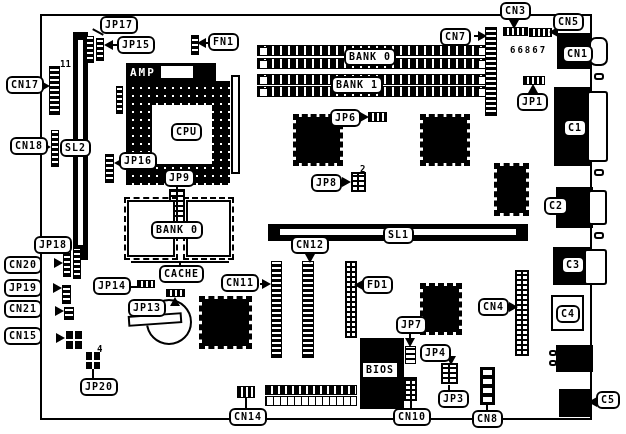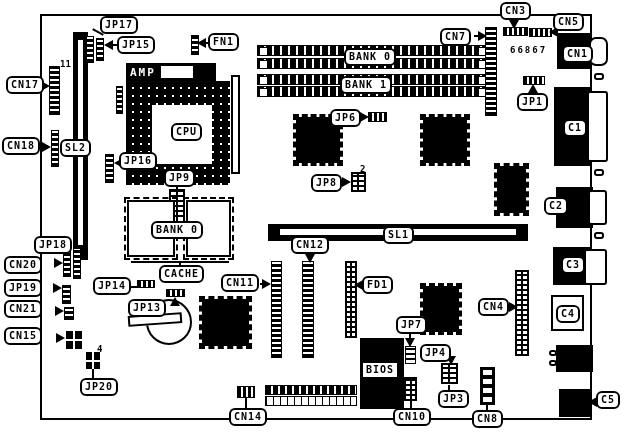--- a/index.html
+++ b/index.html
@@ -183,25 +183,25 @@
   <div class="lbl" style="left:553px;top:13px">CN5</div>
   <div class="lbl" style="left:440px;top:28px">CN7</div>
   <div class="lbl" style="left:562px;top:45px">CN1</div>
   <div class="lbl" style="left:517px;top:93px">JP1</div>
   <div class="lbl" style="left:563px;top:119px">C1</div>
   <div class="lbl" style="left:544px;top:197px">C2</div>
   <div class="lbl" style="left:561px;top:256px">C3</div>
   <div class="lbl" style="left:556px;top:305px">C4</div>
   <div class="lbl" style="left:596px;top:391px">C5</div>
   <div class="lbl" style="left:344px;top:48px">BANK 0</div>
-  <div class="lbl" style="left:340px;top:76px">BANK 1</div>
+  <div class="lbl" style="left:331px;top:76px">BANK 1</div>
   <div class="lbl" style="left:330px;top:109px">JP6</div>
   <div class="lbl" style="left:311px;top:174px">JP8</div>
   <div class="lbl" style="left:6px;top:76px">CN17</div>
-  <div class="lbl" style="left:2px;top:137px">CN18</div>
+  <div class="lbl" style="left:10px;top:137px">CN18</div>
   <div class="lbl" style="left:60px;top:139px">SL2</div>
   <div class="lbl" style="left:119px;top:152px">JP16</div>
   <div class="lbl" style="left:164px;top:169px">JP9</div>
   <div class="lbl" style="left:151px;top:221px">BANK 0</div>
   <div class="lbl" style="left:159px;top:265px">CACHE</div>
   <div class="lbl" style="left:34px;top:236px">JP18</div>
   <div class="lbl" style="left:4px;top:256px">CN20</div>
   <div class="lbl" style="left:4px;top:279px">JP19</div>
   <div class="lbl" style="left:4px;top:300px">CN21</div>
   <div class="lbl" style="left:4px;top:327px">CN15</div>

